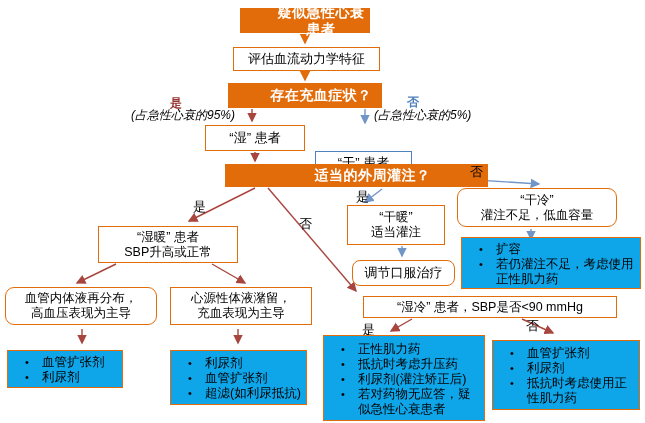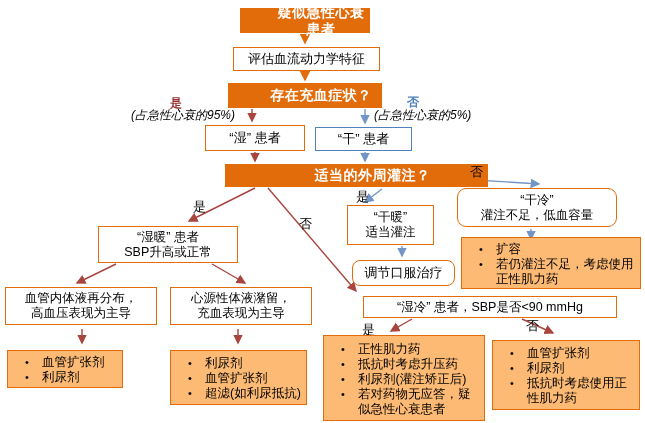--- a/index.html
+++ b/index.html
@@ -2,23 +2,23 @@
 <html><head>
 <meta charset="utf-8">
 <style>
   html,body{margin:0;padding:0;}
   body{font-family:"Liberation Sans","DejaVu Sans",sans-serif;background:#fff;}
   #canvas{position:relative;width:645px;height:423px;background:#fff;overflow:hidden;}
   #arrows{position:absolute;left:0;top:0;width:645px;height:423px;pointer-events:none;}
   .box{position:absolute;box-sizing:border-box;display:flex;align-items:center;justify-content:center;
        text-align:center;background:#fff;border:1.6px solid #E36C0A;color:#000;font-size:13px;line-height:1.18;}
   .box.filled{background:#E36C0A;border-color:#E36C0A;color:#fff;font-weight:bold;font-size:14px;letter-spacing:.5px;padding-left:32px;}
-  .box.blue-border{border-color:#4F81BD;}
+  .box.blue-border{border-color:#4F81BD;margin-top:24px;}
   .box.small{font-size:12.5px;}
-  .bullets{position:absolute;box-sizing:border-box;background:#fdba74;border:1.6px solid #E36C0A;
+  .bullets{position:absolute;box-sizing:border-box;background:#0ea5e9;border:1.6px solid #E36C0A;
            font-size:12.5px;color:#000;padding:4px 3px 2px 8px;display:flex;align-items:center;}
   .bullets ul{margin:0;padding:0 0 0 26px;list-style:none;text-align:left;}
   .bullets li{position:relative;line-height:15px;}
   .bullets li::before{content:"\2022";position:absolute;left:-17px;top:0;font-size:11px;}
   .lbl{position:absolute;font-size:13px;color:#000;white-space:nowrap;}
   .lbl.bold{font-weight:bold;font-size:12px;}
   .lbl.note{font-size:12px;font-style:italic;}
   .darkred{color:#953735;}
   .blue{color:#4F81BD;}
 </style>
@@ -81,21 +81,21 @@
 
   <span class="lbl" style="left:193px;top:198px;">是</span>
   <span class="lbl" style="left:299px;top:215px;">否</span>
   <span class="lbl" style="left:356px;top:188px;">是</span>
   <span class="lbl" style="left:470px;top:163px;">否</span>
 
   <div class="box small" style="left:98px;top:226px;width:140px;height:37px;">
     <div><span>“湿暖” 患者</span><br>
          <span>SBP升高或正常</span></div>
   </div>
-  <div class="box small" style="left:5px;top:287px;width:152px;height:38px;">
+  <div class="box small" style="left:5px;top:287px;width:152px;height:38px;border-radius:9px;">
     <div><span>血管内体液再分布，</span><br>
          <span>高血压表现为主导</span></div>
   </div>
   <div class="box small" style="left:170px;top:287px;width:142px;height:38px;">
     <div><span>心源性体液潴留，</span><br>
          <span>充血表现为主导</span></div>
   </div>
   <div class="bullets" style="left:7px;top:350px;width:116px;height:38px;">
     <ul>
         <li>血管扩张剂</li>
@@ -103,21 +103,21 @@
       </ul>
   </div>
   <div class="bullets" style="left:170px;top:350px;width:137px;height:55px;">
     <ul>
         <li>利尿剂</li>
         <li>血管扩张剂</li>
         <li>超滤(如利尿抵抗)</li>
       </ul>
   </div>
 
-  <div class="box small" style="left:347px;top:205px;width:87px;height:40px;">
+  <div class="box small" style="left:347px;top:205px;width:98px;height:40px;">
     <div><span>“干暖”</span><br>
          <span>适当灌注</span></div>
   </div>
   <div class="box" style="left:352px;top:260px;width:103px;height:26px;border-radius:8px;">调节口服治疗</div>
 
   <div class="box small" style="left:457px;top:188px;width:160px;height:39px;border-radius:9px;">
     <div><span>“干冷”</span><br>
          <span>灌注不足，低血容量</span></div>
   </div>
   <div class="bullets" style="left:461px;top:237px;width:180px;height:52px;">

